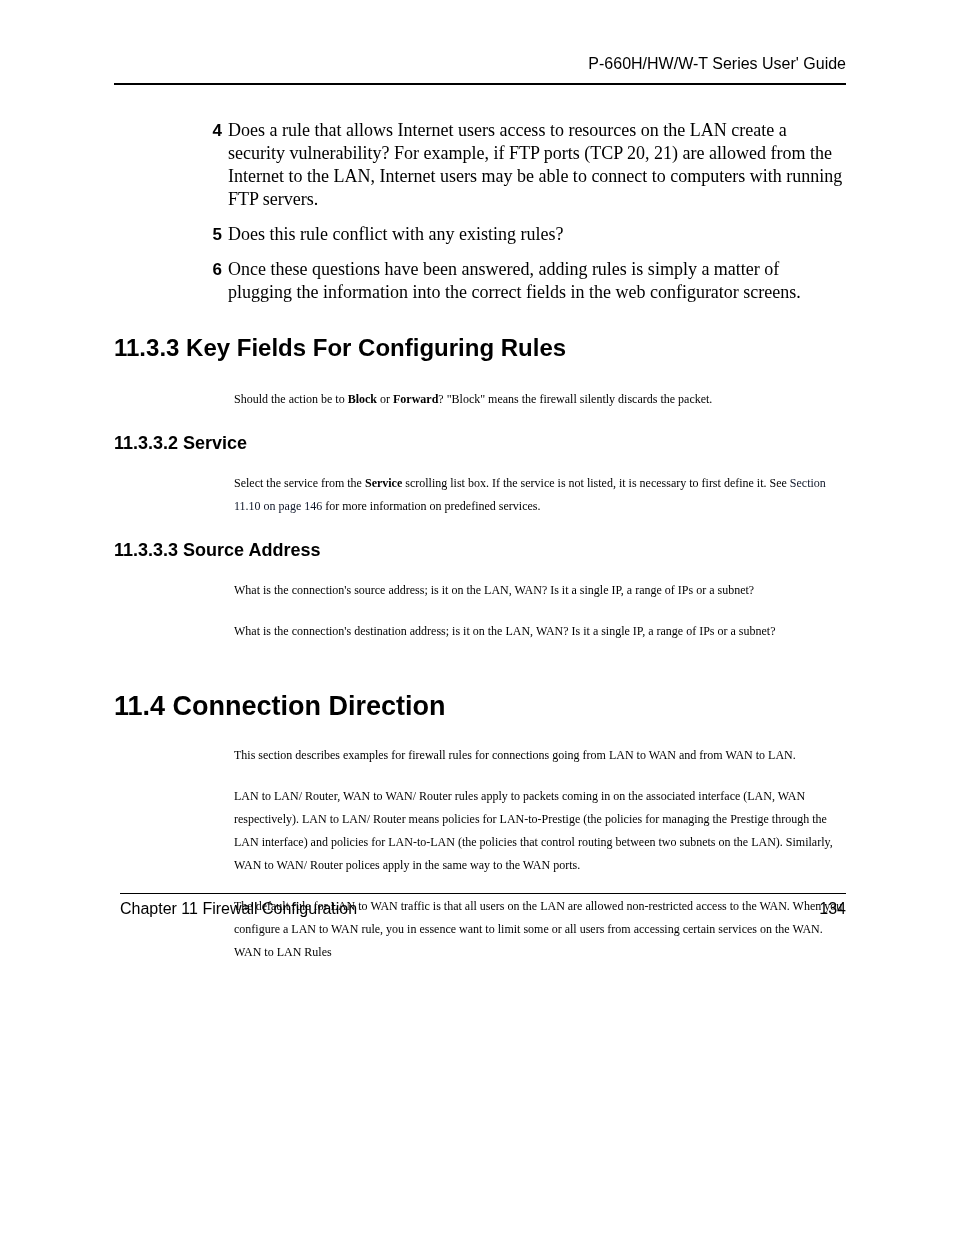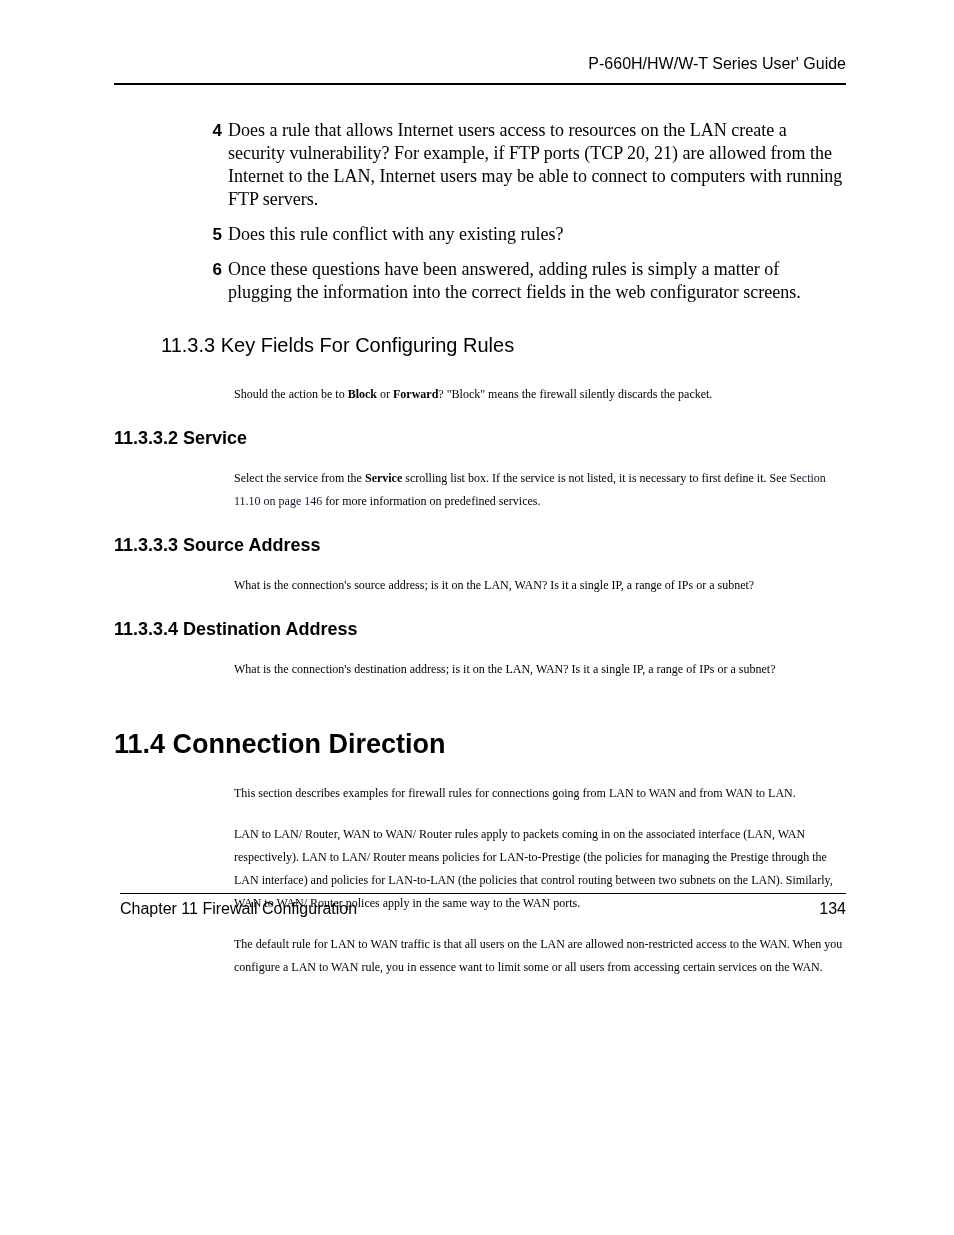--- a/index.html
+++ b/index.html
@@ -44,25 +44,24 @@
     text-align: right;
     padding-right: 6px;
     line-height: 23px;
   }
   .ol-text {
     font-size: 18px;
     line-height: 23px;
   }
   .h2 {
     font-family: Arial, Helvetica, sans-serif;
-    font-weight: normal;
-    font-size: 20px;
+    font-weight: bold;
+    font-size: 24px;
     margin-top: 30px;
     margin-bottom: 26px;
-    margin-left: 47px;
   }
   .h3 {
     font-family: Arial, Helvetica, sans-serif;
     font-weight: bold;
     font-size: 18px;
     margin-top: 22px;
     margin-bottom: 18px;
   }
   .h1 {
     font-family: Arial, Helvetica, sans-serif;
@@ -126,21 +125,20 @@
   </div>
 
   <div class="h3">11.3.3.2  Service</div>
   <div class="para">
     <span>Select the service from the </span><span class="bold">Service</span><span> scrolling list box. If the service is not listed, it is necessary to first define it. See </span><span class="link">Section 11.10 on page 146</span><span> for more information on predefined services.</span>
   </div>
 
   <div class="h3">11.3.3.3  Source Address</div>
   <div class="para">What is the connection's source address; is it on the LAN, WAN? Is it a single IP, a range of IPs or a subnet?</div>
 
-  <div class="h3">11.3.3.4  Destination Address</div>
   <div class="para">What is the connection's destination address; is it on the LAN, WAN? Is it a single IP, a range of IPs or a subnet?</div>
 
   <div class="h1">11.4  Connection Direction</div>
   <div class="para">This section describes examples for firewall rules for connections going from LAN to WAN and from WAN to LAN.</div>
   <div class="para">LAN to LAN/ Router, WAN to WAN/ Router rules apply to packets coming in on the associated interface (LAN, WAN respectively). LAN to LAN/ Router means policies for LAN-to-Prestige (the policies for managing the Prestige through the LAN interface) and policies for LAN-to-LAN (the policies that control routing between two subnets on the LAN). Similarly, WAN to WAN/ Router polices apply in the same way to the WAN ports.</div>
 
   <div class="para">The default rule for LAN to WAN traffic is that all users on the LAN are allowed non-restricted access to the WAN. When you configure a LAN to WAN rule, you in essence want to limit some or all users from accessing certain services on the WAN. WAN to LAN Rules</div>
 
   <div class="footer">
     <div class="rule-bottom"></div>

